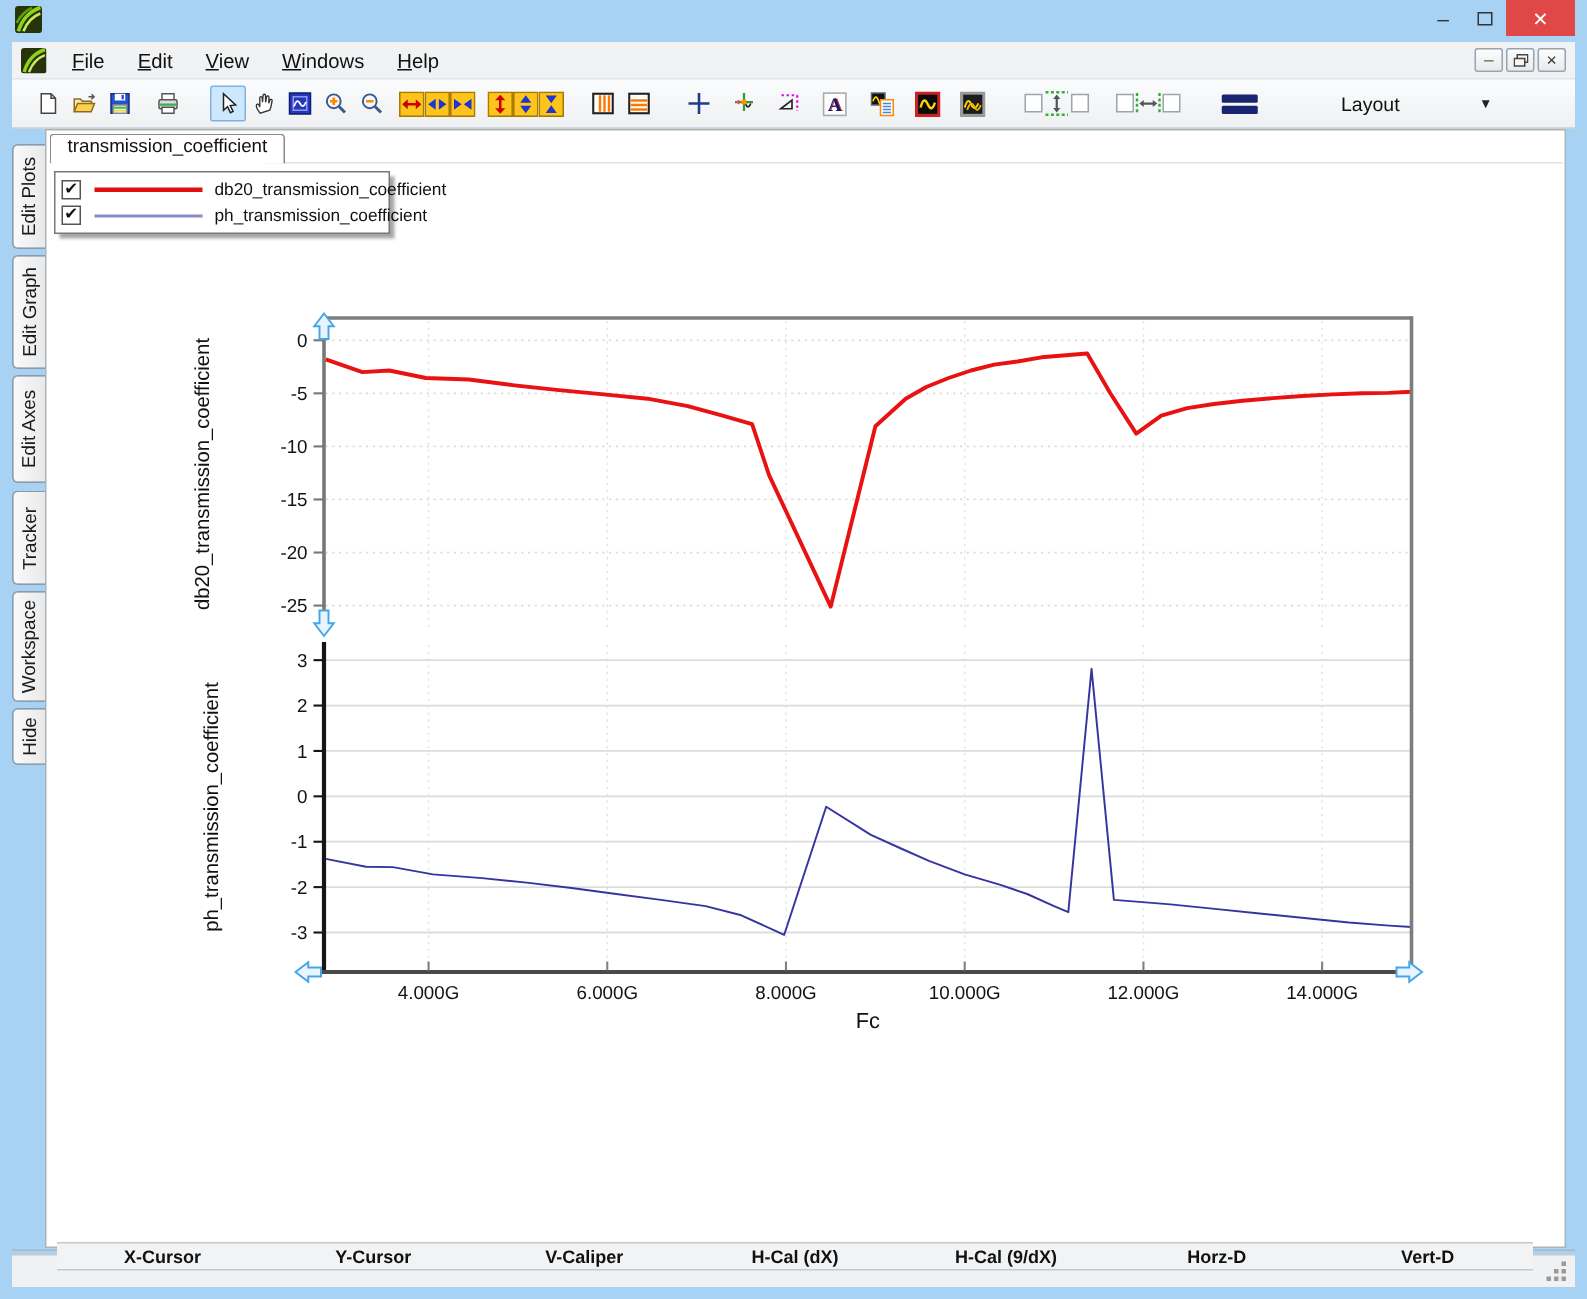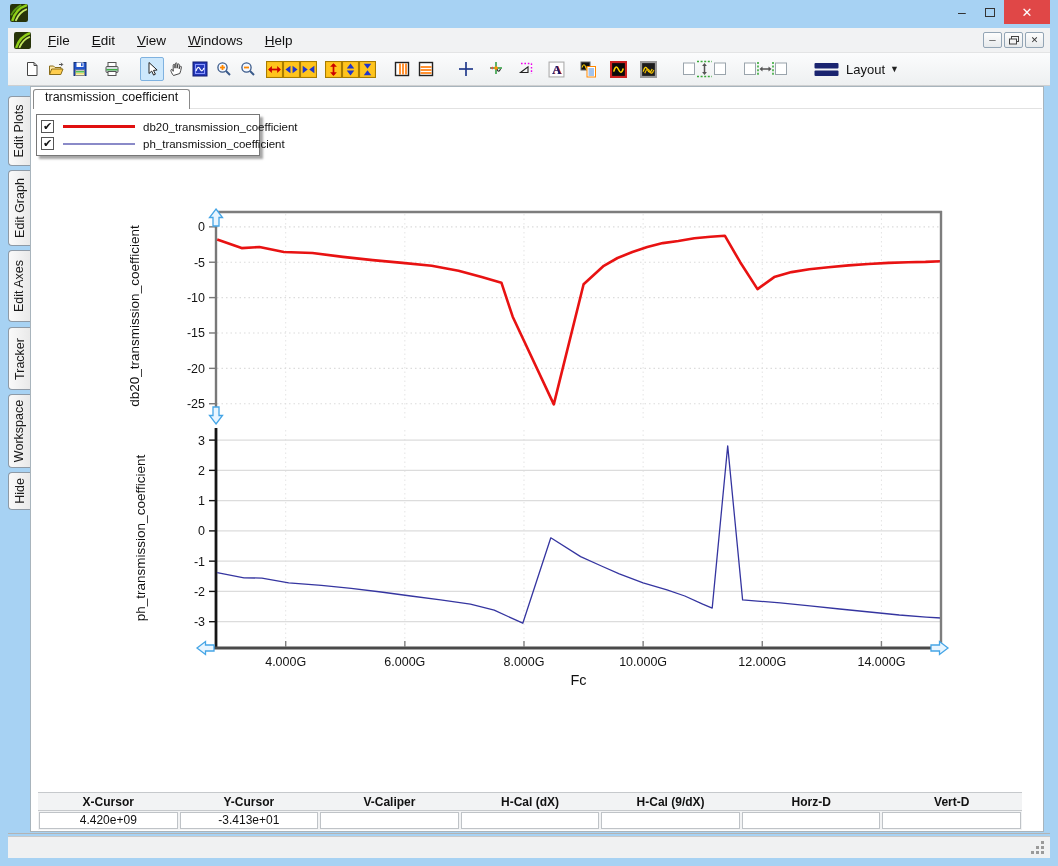--- a/index.html
+++ b/index.html
@@ -22,21 +22,21 @@
   .menu-item { font-size:13.5px; color:#111; padding:3px 8px; margin-right:6px; }
   .mdi-btns { position:absolute; right:6px; top:4px; display:flex; gap:2px; }
   .mdi-btn { width:19px; height:16px; background:linear-gradient(#fdfdfd,#e7eaec); border:1px solid #93a5b5; border-radius:2px; display:flex; align-items:center; justify-content:center; font-size:9px; color:#333; }
 
   
   .toolbar { position:absolute; top:53px; left:8px; width:1042px; height:33px; background:linear-gradient(#fbfcfd,#eef0f1); border-bottom:1px solid #cfd0d1; display:flex; align-items:center; }
   .tbtn { width:24px; height:24px; display:flex; align-items:center; justify-content:center; flex:none; }
   .tbtn.sel { background:#cde8fc; border:1px solid #7fb2e0; border-radius:2px; }
   .tb-sm { width:17px; }
   .gap8{margin-left:8px;} .gap14{margin-left:14px;} .gap16{margin-left:16px;} .gap22{margin-left:22px;} .gap6{margin-left:6px;}
-  .layout-btn { display:flex; align-items:center; margin-left:26px; font-size:13px; color:#111; }
+  .layout-btn { display:flex; align-items:center; margin-left:26px; font-size:13px; color:#111;gap:48px; }
   .layout-caret { font-size:9px; margin-left:5px; color:#222; }
 
   
   .sidebar { position:absolute; left:8px; top:86px; width:22px; height:746px; background:#a7d2f3; }
   .side-tab { position:absolute; left:0; width:22px; background:linear-gradient(to right,#fafafa,#e9e9e9); border:1px solid #8e9aa6; border-right:none; border-radius:4px 0 0 4px; display:flex; align-items:center; justify-content:center; }
   .side-tab span { transform:rotate(-90deg); white-space:nowrap; font-size:12.5px; color:#1a1a1a; }
 
   .content { position:absolute; left:30px; top:86px; width:1014px; height:746px; background:#ffffff; border:1px solid #a8b4bc; }
   .tabstrip-line { position:absolute; left:176px; top:108px; width:866px; height:1px; background:#e2e2e2; }
   .doc-tab { position:absolute; left:33px; top:89px; height:20px; padding:0 11px; background:#fff; border:1px solid #8a8a8a; border-bottom:none; border-radius:3px 3px 0 0; font-size:12.5px; color:#111; display:flex; z-index:3; }
@@ -47,21 +47,21 @@
   .lg-line { width:72px; margin:0 8px 0 9px; flex:none; }
   .lg-label { font-size:11.5px; color:#111; white-space:nowrap; }
 
   .plot-svg { position:absolute; left:0; top:0; width:1058px; height:866px; z-index:2; pointer-events:none; }
   .plot-svg text.tick { font-family:"Liberation Sans",sans-serif; font-size:12.5px; fill:#141414; }
   .plot-svg text.axlab { font-family:"Liberation Sans",sans-serif; font-size:13.5px; fill:#111; }
   .plot-svg text.xlab { font-family:"Liberation Sans",sans-serif; font-size:14.5px; fill:#111; }
 
   
   .statusbar { position:absolute; left:38px; top:792px; width:984px; z-index:3; }
-  .status-head { display:flex; background:#f2f3f4; border-top:1px solid #c6c9cc; border-bottom:1px solid #c6c9cc; height:19px; }
+  .status-head { display:flex; background:#f2f3f4; border-top:1px solid #c6c9cc; border-bottom:1px solid #c6c9cc; height:19px;margin-top:36px; }
   .status-head .cell { flex:1; text-align:center; font-size:12px; font-weight:600; color:#111; line-height:18px; }
   .status-vals { display:flex; background:#f2f3f4; height:19px; padding:1px 0; }
   .status-vals .vcell { flex:1; margin:0 1px; background:#fff; border:1px solid #bfc3c7; font-size:12px; color:#111; text-align:center; line-height:15px; }
 
   .child-bottom-line1 { position:absolute; left:8px; top:833px; width:1042px; height:1px; background:#b3b3b3; }
   .child-bottom-line2 { position:absolute; left:8px; top:836px; width:1042px; height:1px; background:#c9c9c9; }
   .bottom-strip { position:absolute; left:8px; top:837px; width:1042px; height:21px; background:#f0f1f2; }
   .grip { position:absolute; right:4px; bottom:3px; }
 
   u { text-decoration:underline; }
@@ -440,29 +440,20 @@
   <div class="statusbar">
     <div class="status-head">
       <div class="cell">X-Cursor</div>
       <div class="cell">Y-Cursor</div>
       <div class="cell">V-Caliper</div>
       <div class="cell">H-Cal (dX)</div>
       <div class="cell">H-Cal (9/dX)</div>
       <div class="cell">Horz-D</div>
       <div class="cell">Vert-D</div>
     </div>
-    <div class="status-vals">
-      <div class="vcell">4.420e+09</div>
-      <div class="vcell">-3.413e+01</div>
-      <div class="vcell"></div>
-      <div class="vcell"></div>
-      <div class="vcell"></div>
-      <div class="vcell"></div>
-      <div class="vcell"></div>
-    </div>
   </div>
 
   <div class="child-bottom-line1"></div>
   <div class="child-bottom-line2"></div>
   <div class="bottom-strip">
     <svg class="grip" width="16" height="16">
       <rect x="11" y="2" width="3" height="3" fill="#9a9a9a"></rect>
         <rect x="11" y="7" width="3" height="3" fill="#9a9a9a"></rect>
         <rect x="6" y="7" width="3" height="3" fill="#9a9a9a"></rect>
         <rect x="11" y="12" width="3" height="3" fill="#9a9a9a"></rect>

